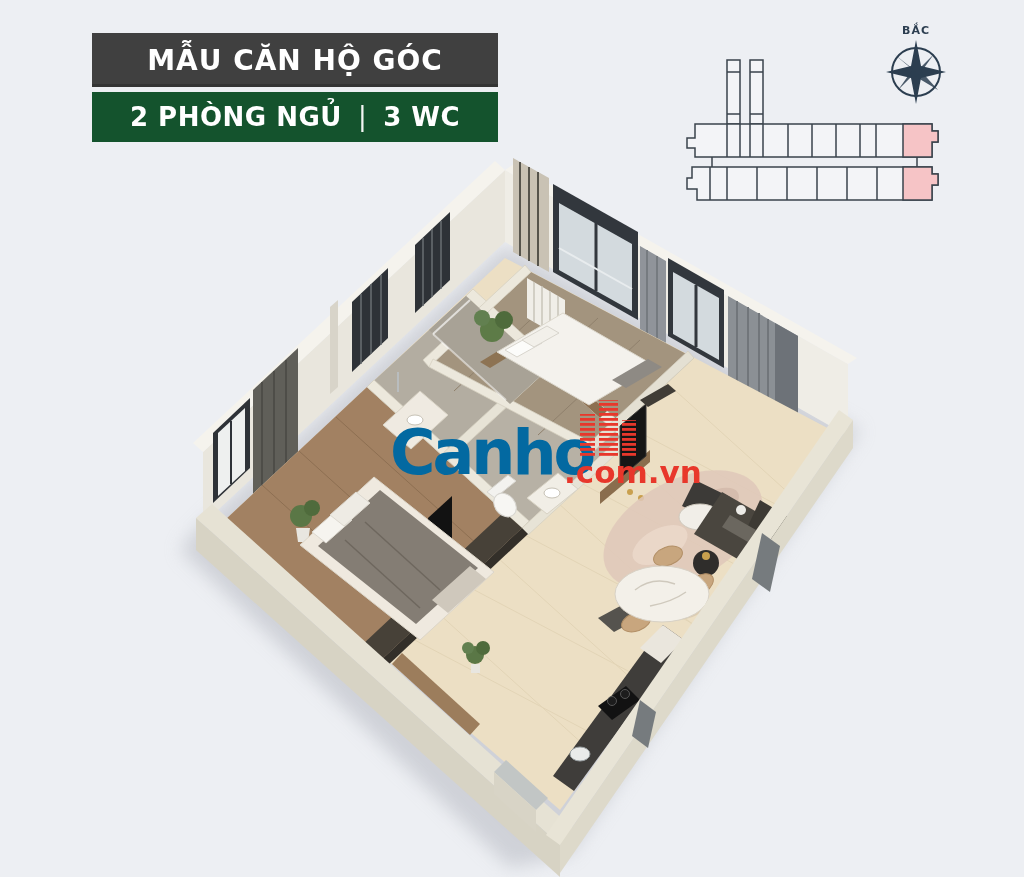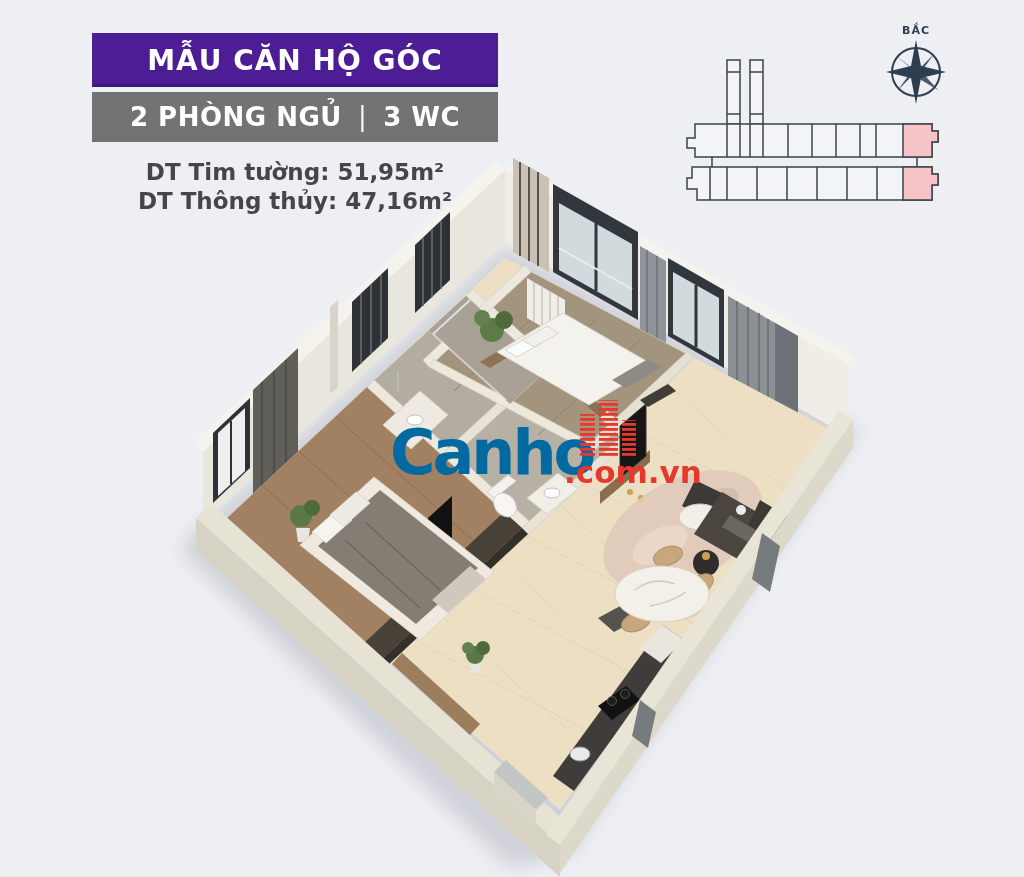--- a/index.html
+++ b/index.html
@@ -2,23 +2,23 @@
 <html><head>
 <meta charset="utf-8">
 <style>
   html,body{margin:0;padding:0;background:#edeff3;}
   .stage{position:relative;width:1024px;height:877px;background:#edeff3;overflow:hidden;
          font-family:"DejaVu Sans","Liberation Sans",sans-serif;}
   
   .hdr{position:absolute;left:92px;top:33px;width:406px;}
   .banner{width:100%;box-sizing:border-box;display:flex;align-items:center;justify-content:center;
           color:#ffffff;font-weight:bold;}
-  .banner.navy{height:54px;background:#4c1d95;font-size:28px;letter-spacing:1px;
+  .banner.navy{height:54px;background:#404040;font-size:28px;letter-spacing:1px;
                box-shadow:inset 0 -3px 0 rgba(0,0,0,.18);}
-  .banner.gold{height:50px;background:#737373;font-size:26px;letter-spacing:.5px;margin-top:5px;}
+  .banner.gold{height:50px;background:#14532d;font-size:26px;letter-spacing:.5px;margin-top:5px;}
   .banner.gold .sep{margin:0 16px;font-weight:normal;opacity:.95;transform:translateY(-1px);}
   .arealines{margin-top:16px;text-align:center;color:#43464b;font-size:23px;line-height:29px;font-weight:bold;}
   .arealines .val{font-weight:bold;}
   
   .watermark{position:absolute;left:388px;top:398px;z-index:30;pointer-events:none;}
   .wm-brand{position:absolute;left:2px;top:24px;font-size:62px;font-weight:bold;color:#0369a1;
             letter-spacing:-3px;line-height:1;}
   .wm-icon{position:absolute;left:192px;top:0;}
   .wm-domain{position:absolute;left:176px;top:56px;font-size:31px;font-weight:bold;color:#e8372b;letter-spacing:0;}
   svg{display:block;}
@@ -29,30 +29,20 @@
 <div class="stage">
 
   <div class="hdr">
     <div class="banner navy">
       <span>MẪU CĂN HỘ GÓC</span>
     </div>
     <div class="banner gold">
       <span>2 PHÒNG NGỦ</span>
       <span class="sep">|</span>
       <span>3 WC</span>
-    </div>
-    <div class="arealines">
-      <div>
-        <span>DT Tim tường:</span>
-        <span class="val">51,95m²</span>
-      </div>
-      <div>
-        <span>DT Thông thủy:</span>
-        <span class="val">47,16m²</span>
-      </div>
     </div>
   </div>
 
   <svg style="position:absolute;left:660px;top:10px;" width="300" height="200" viewBox="660 10 300 200">
     <g stroke="#3a434c" stroke-width="1.5" fill="#f3f4f7">
 
       <g>
         <rect x="727" y="60" width="13" height="64"></rect>
         <rect x="750" y="60" width="13" height="64"></rect>
         <line x1="727" y1="72" x2="740" y2="72"></line>

